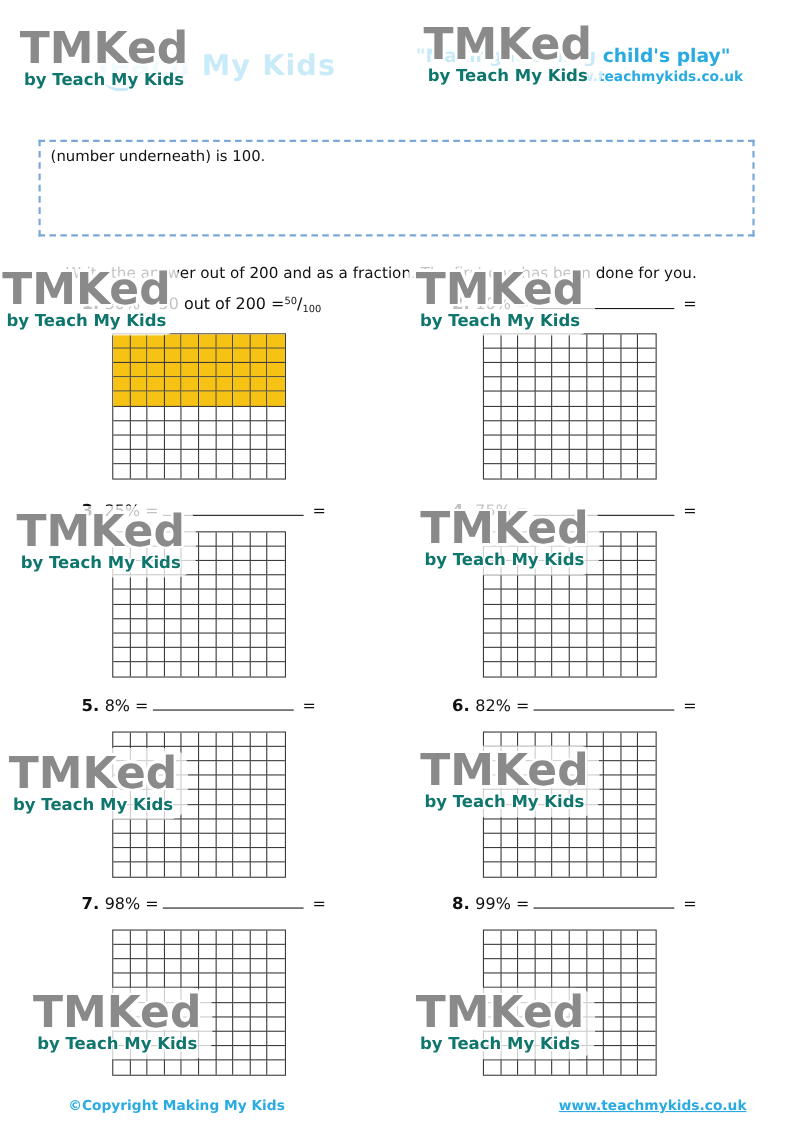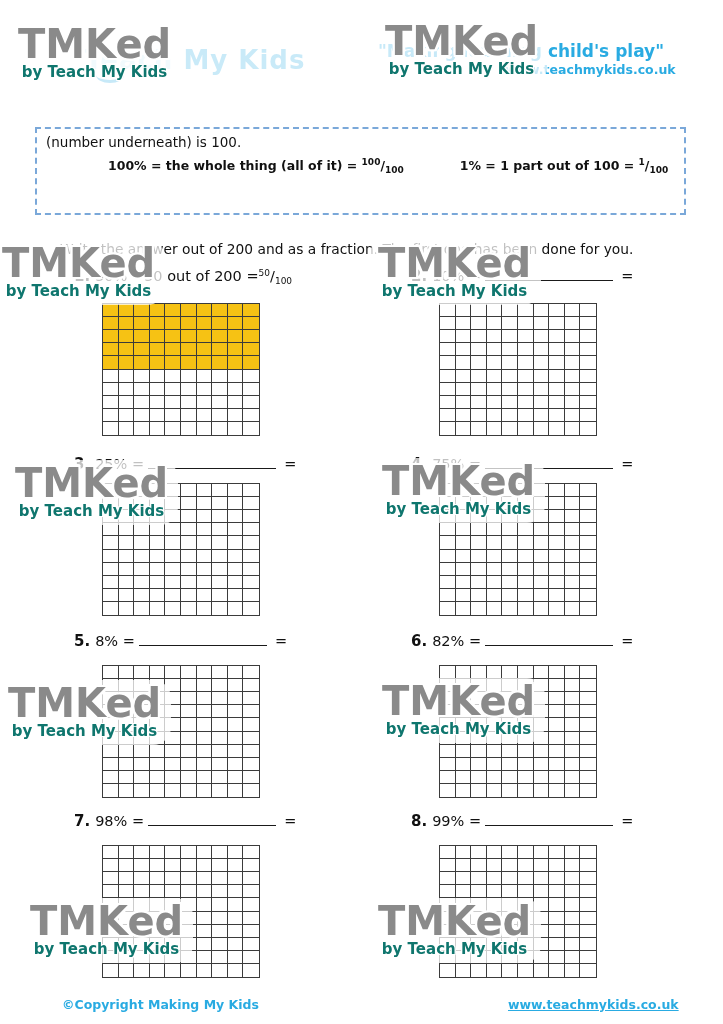--- a/index.html
+++ b/index.html
@@ -62,24 +62,20 @@
 
 <div class="page">
 
   <div class="ghost-logo">Teach My Kids</div>
   <div class="blue-arc"></div>
   <div class="tagline">"Making learning child's play"</div>
   <a class="site-link-top" href="#">www.teachmykids.co.uk</a>
 
   <div class="info-box">
     <div class="l3">(number underneath) is 100.</div>
-    <div class="formula-line">
-      <span><span>100% = the whole thing (all of it) = </span><sup>100</sup>/<sub>100</sub></span>
-      <span><span>1% = 1 part out of 100 = </span><sup>1</sup>/<sub>100</sub></span>
-    </div>
   </div>
 
   <div class="instr2">Write the answer out of 200 and as a fraction.  The first one has been done for you.</div>
 
   <div id="exercises-layer">
       <div class="ex-label" style="left: 74px; top: 252px;">
         <b>1.</b>
         <span>50% = </span>
         <span>50 out of 200 = </span>
         <span><sup>50</sup>/<sub>100</sub></span>

